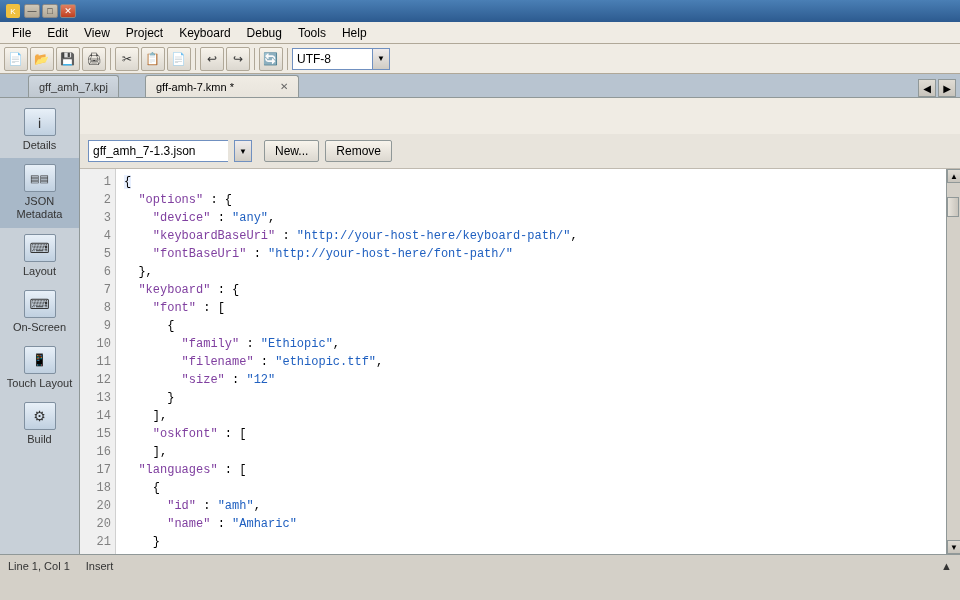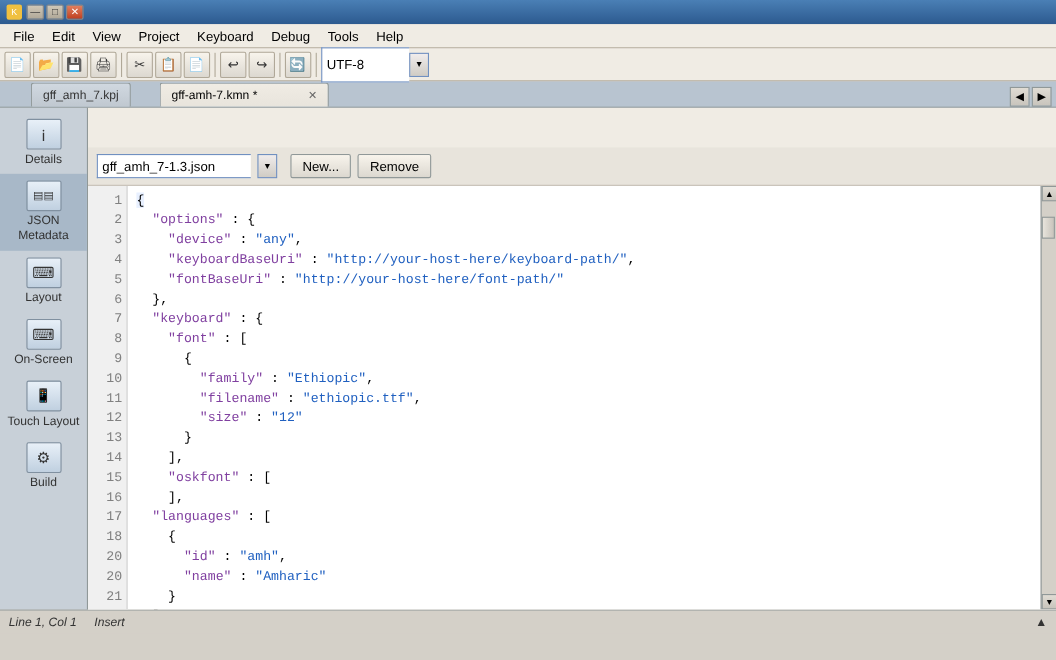--- a/index.html
+++ b/index.html
@@ -80,21 +80,21 @@
       background: linear-gradient(to bottom, #f8f4ec, #dcd8d0);
       border: 1px solid #b0a898;
       border-radius: 2px;
       display: flex; align-items: center;
       cursor: pointer; font-size: 12px; color: #000;
     }
     .encoding-combo {
       display: flex; align-items: center;
     }
     .encoding-input {
-      height: 32px;
+      height: 22px;
       border: 1px solid #7090c0;
       border-right: none;
       padding: 0 4px;
       font-size: 12px;
       background: white;
       width: 80px;
     }
     .encoding-arrow {
       width: 18px; height: 22px;
       background: linear-gradient(to bottom, #f0ecec, #d0ccc4);
@@ -308,21 +308,20 @@
     .status-bar {
       height: 22px;
       background: #d4d0c8;
       border-top: 1px solid #909898;
       display: flex;
       align-items: center;
       padding: 0 8px;
       font-size: 11px;
       color: #333;
       gap: 16px;
-      font-style: italic;
     }
     .status-right {
       margin-left: auto;
     }
 
     
     .s-brace { color: #000000; }
     .s-key { color: #8040a0; }
     .s-colon { color: #000000; }
     .s-string { color: #2060c0; }

